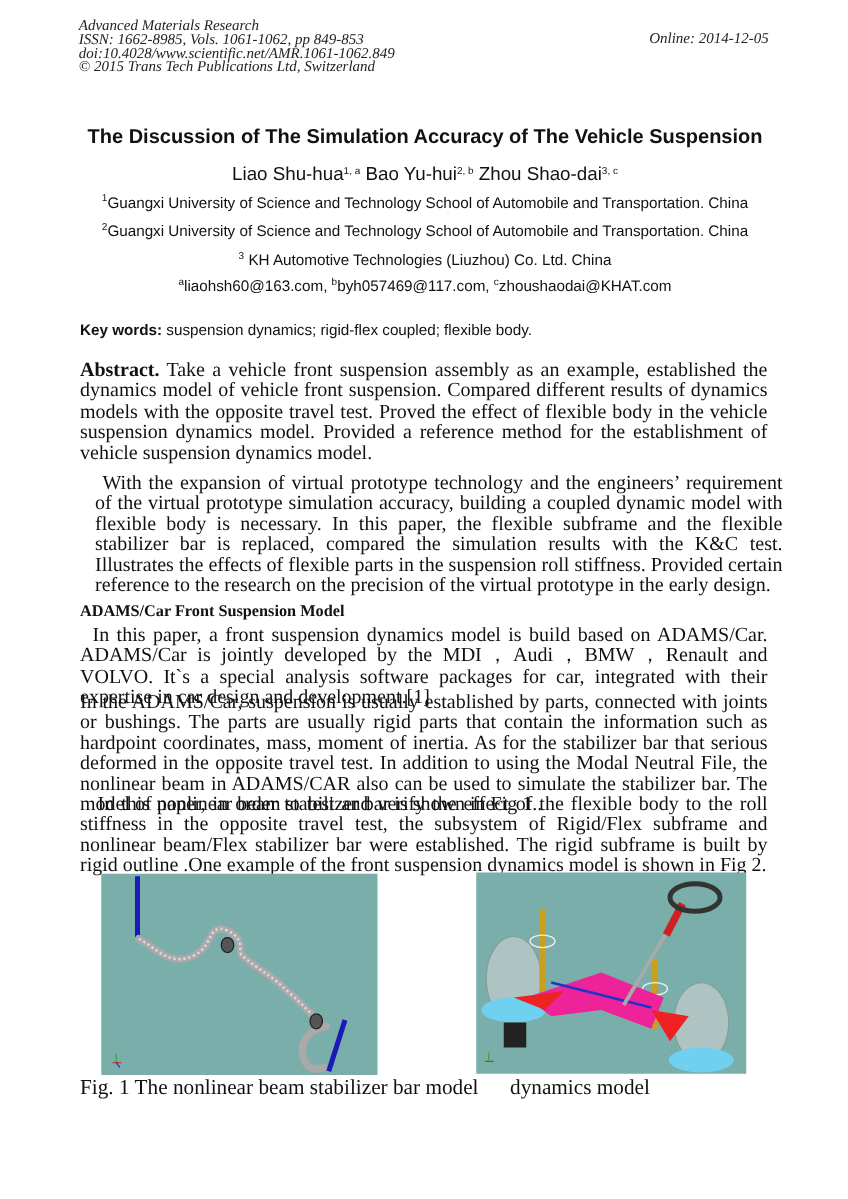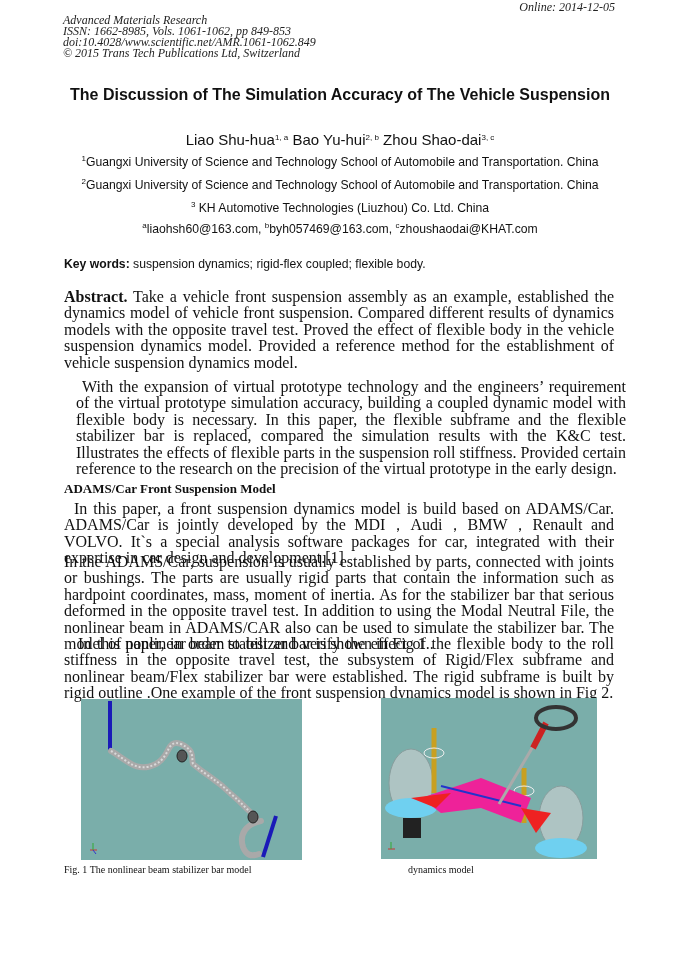--- a/index.html
+++ b/index.html
@@ -2,23 +2,23 @@
 <html><head>
 <meta charset="utf-8">
 <style>
   html, body { margin:0; padding:0; background:#ffffff; }
   body { width:678px; height:959px; position:relative; overflow:hidden; color:#111; }
   .serif { font-family: "Liberation Serif", "DejaVu Serif", serif; }
   .sans { font-family: "Liberation Sans", "DejaVu Sans", sans-serif; }
 
   .hdr { position:absolute; font-style:italic; font-size:12px; line-height:11px; color:#222; }
   .hdr-left { left:63px; top:15px; }
-  .hdr-right { right:63px; top:2px; }
+  .hdr-right { right:63px; top:25px; }
 
-  .title { position:absolute; left:50px; width:580px; top:85px; text-align:center; font-weight:bold; font-size:16px; line-height:20px; }
+  .title { position:absolute; left:50px; width:580px; top:100px; text-align:center; font-weight:bold; font-size:16px; line-height:20px; }
   .authors { position:absolute; left:50px; width:580px; top:131px; text-align:center; font-size:15px; line-height:18px; }
   .aff { position:absolute; left:50px; width:580px; text-align:center; font-size:12.2px; line-height:15px; }
   .aff1 { top:155px; }
   .aff2 { top:178px; }
   .aff3 { top:201px; }
   .aff4 { top:222px; }
   sup { font-size:8px; vertical-align: 5px; line-height:0; }
 
   .keywords { position:absolute; left:64px; top:257px; font-size:12.2px; line-height:15px; }
   .keywords b { font-weight:bold; }
@@ -29,21 +29,21 @@
   .section-head { position:absolute; left:64px; top:481px; font-size:13px; font-weight:bold; line-height:16px; }
   .p1 { top:501px; text-indent:10px; }
   .p2 { top:554px; }
   .p3 { top:636px; text-indent:14px; }
 
   .fig { position:absolute; background:#7aaeaa; overflow:hidden; }
   .fig1 { left:81px; top:699px; width:221px; height:161px; }
   .fig2 { left:381px; top:698px; width:216px; height:161px; }
   .fig svg { width:100%; height:100%; display:block; }
 
-  .caption { position:absolute; font-size:10px; line-height:16px; }
+  .caption { position:absolute; font-size:17px; line-height:16px; }
   .cap1 { left:64px; top:862px; }
   .cap2 { left:380px; top:862px; width:240px; }
   .cap2 .l2 { display:block; padding-left:28px; }
 </style>
 </head>
 <body>
 
 <div class="hdr hdr-left serif">
   <div>Advanced Materials Research</div>
   <div>ISSN: 1662-8985, Vols. 1061-1062, pp 849-853</div>
@@ -60,21 +60,21 @@
   <span>Liao Shu-hua</span><sup>1, a</sup>
   <span>Bao Yu-hui</span><sup>2, b</sup>
   <span>Zhou Shao-dai</span><sup>3, c</sup>
 </div>
 
 <div class="aff aff1 sans"><sup>1</sup><span>Guangxi University of Science and Technology School of Automobile and Transportation. China</span></div>
 <div class="aff aff2 sans"><sup>2</sup><span>Guangxi University of Science and Technology School of Automobile and Transportation. China</span></div>
 <div class="aff aff3 sans"><sup>3</sup><span> KH Automotive Technologies (Liuzhou) Co. Ltd. China</span></div>
 <div class="aff aff4 sans">
   <sup>a</sup><span>liaohsh60@163.com, </span>
-  <sup>b</sup><span>byh057469@163.com, </span>
+  <sup>b</sup><span>byh057469@117.com, </span>
   <sup>c</sup><span>zhoushaodai@KHAT.com</span>
 </div>
 
 <div class="keywords sans"><b>Key words:</b><span> suspension dynamics; rigid-flex coupled; flexible body.</span></div>
 
 <div class="para abstract serif"><b>Abstract.</b><span> Take a vehicle front suspension assembly as an example, established the dynamics model of vehicle front suspension. Compared different results of dynamics models with the opposite travel test. Proved the effect of flexible body in the vehicle suspension dynamics model. Provided a reference method for the establishment of vehicle suspension dynamics model.</span></div>
 
 <div class="para intro serif">With the expansion of virtual prototype technology and the engineers’ requirement of the virtual prototype simulation accuracy, building a coupled dynamic model with flexible body is necessary. In this paper, the flexible subframe and the flexible stabilizer bar is replaced, compared the simulation results with the K&amp;C test. Illustrates the effects of flexible parts in the suspension roll stiffness. Provided certain reference to the research on the precision of the virtual prototype in the early design.</div>
 
 <div class="section-head serif">ADAMS/Car Front Suspension Model</div>

